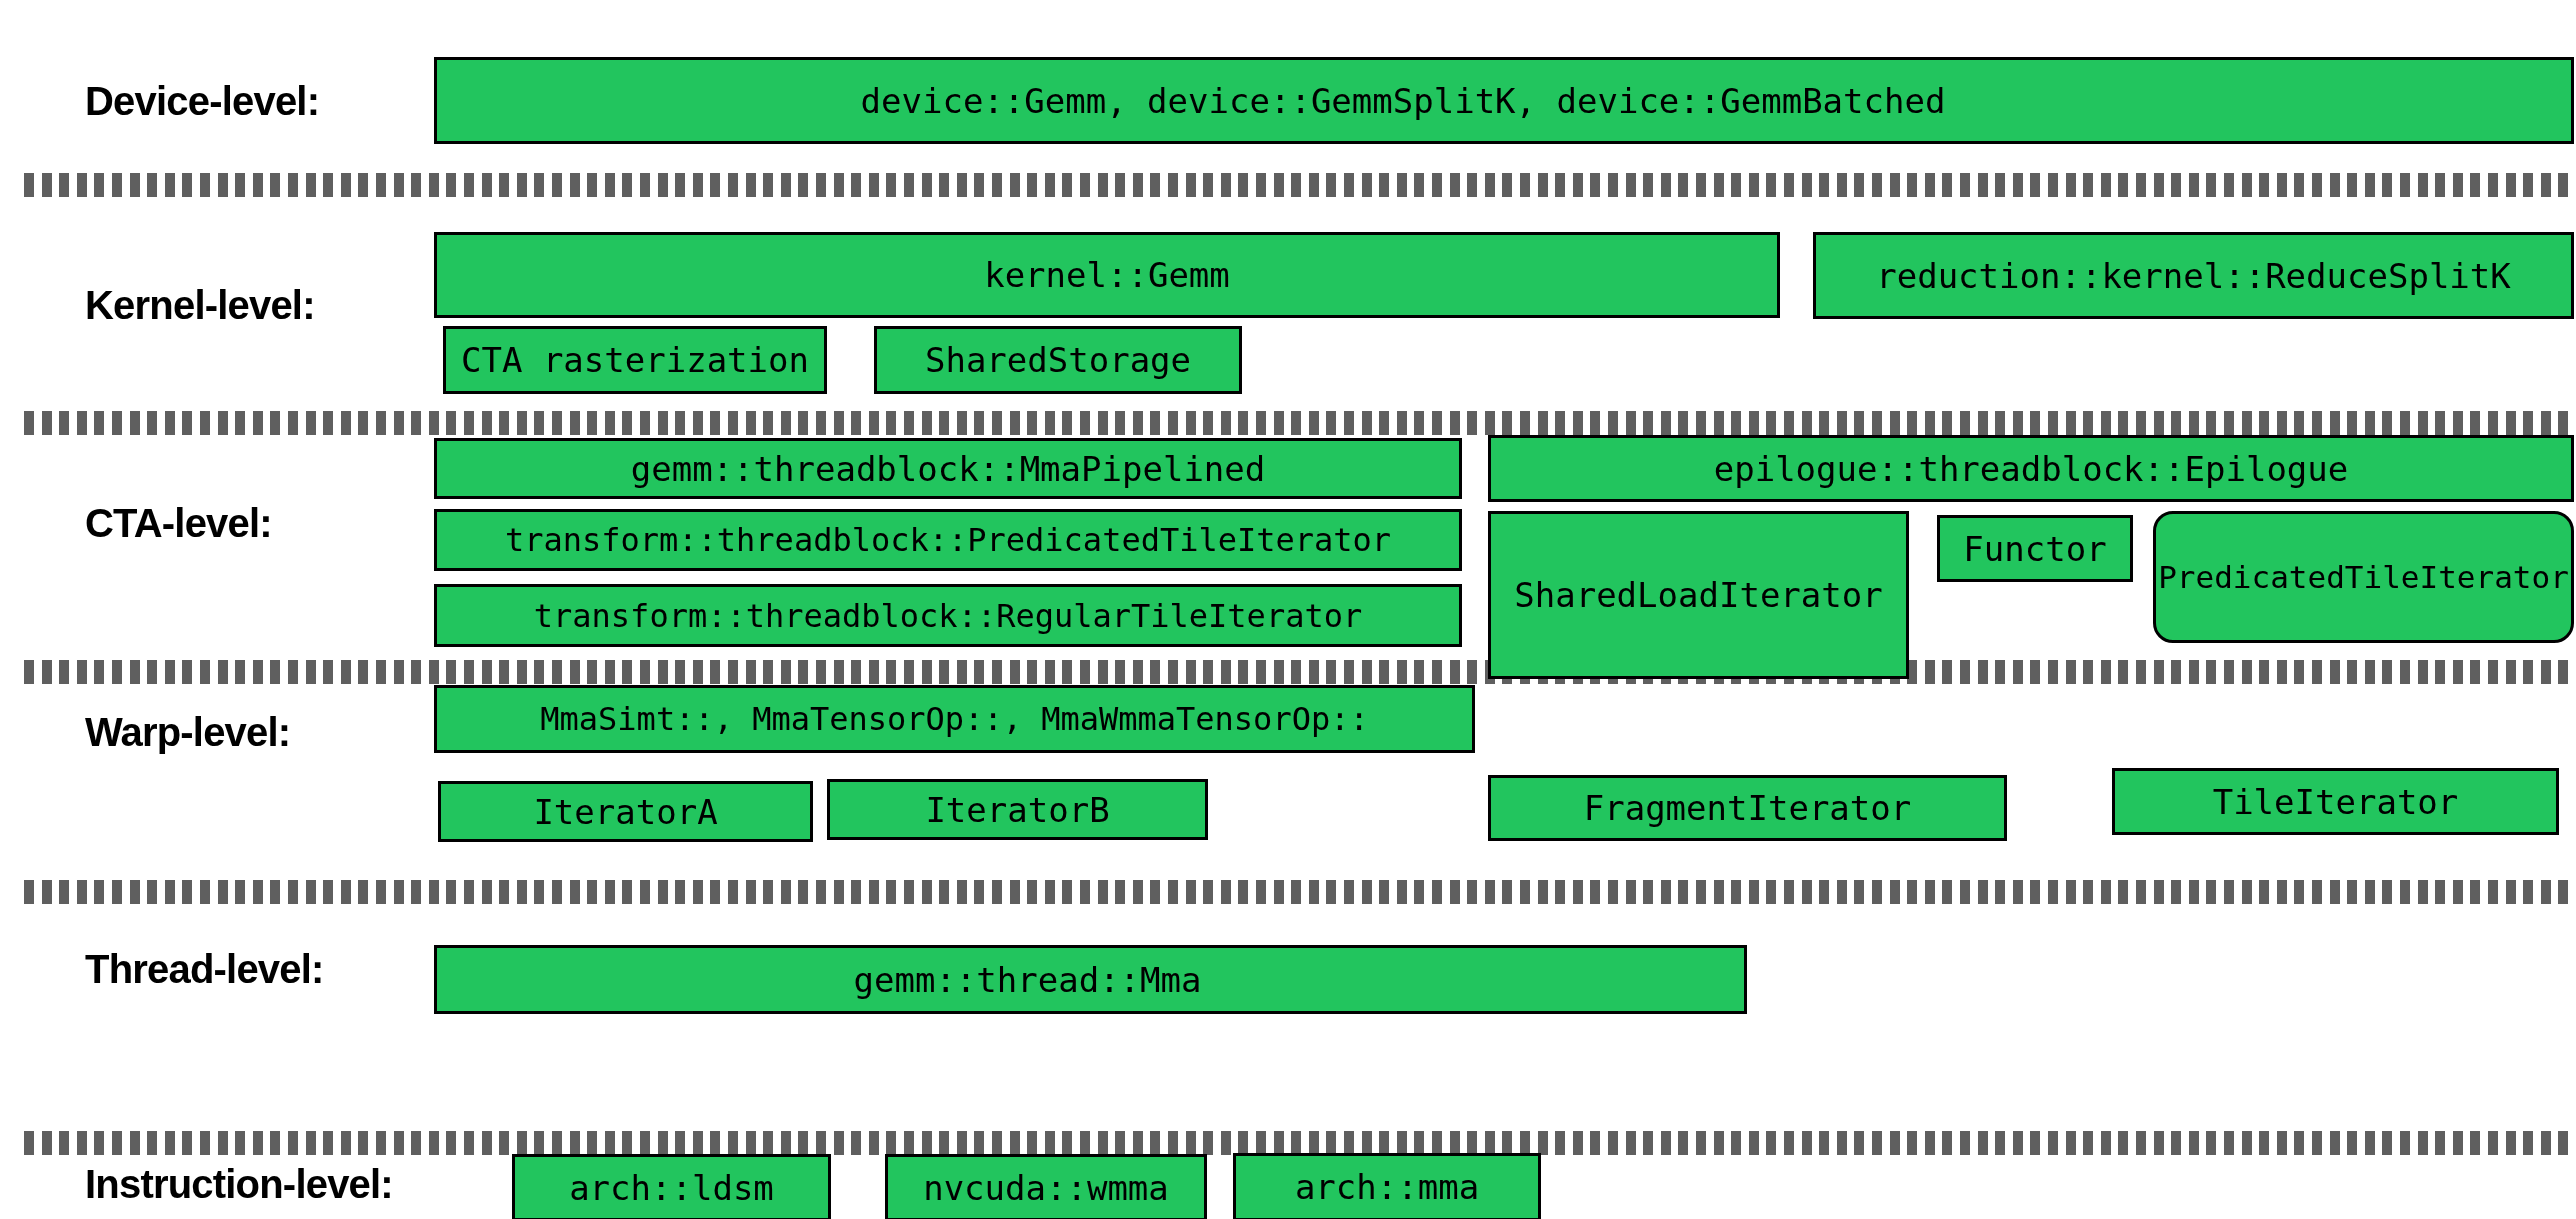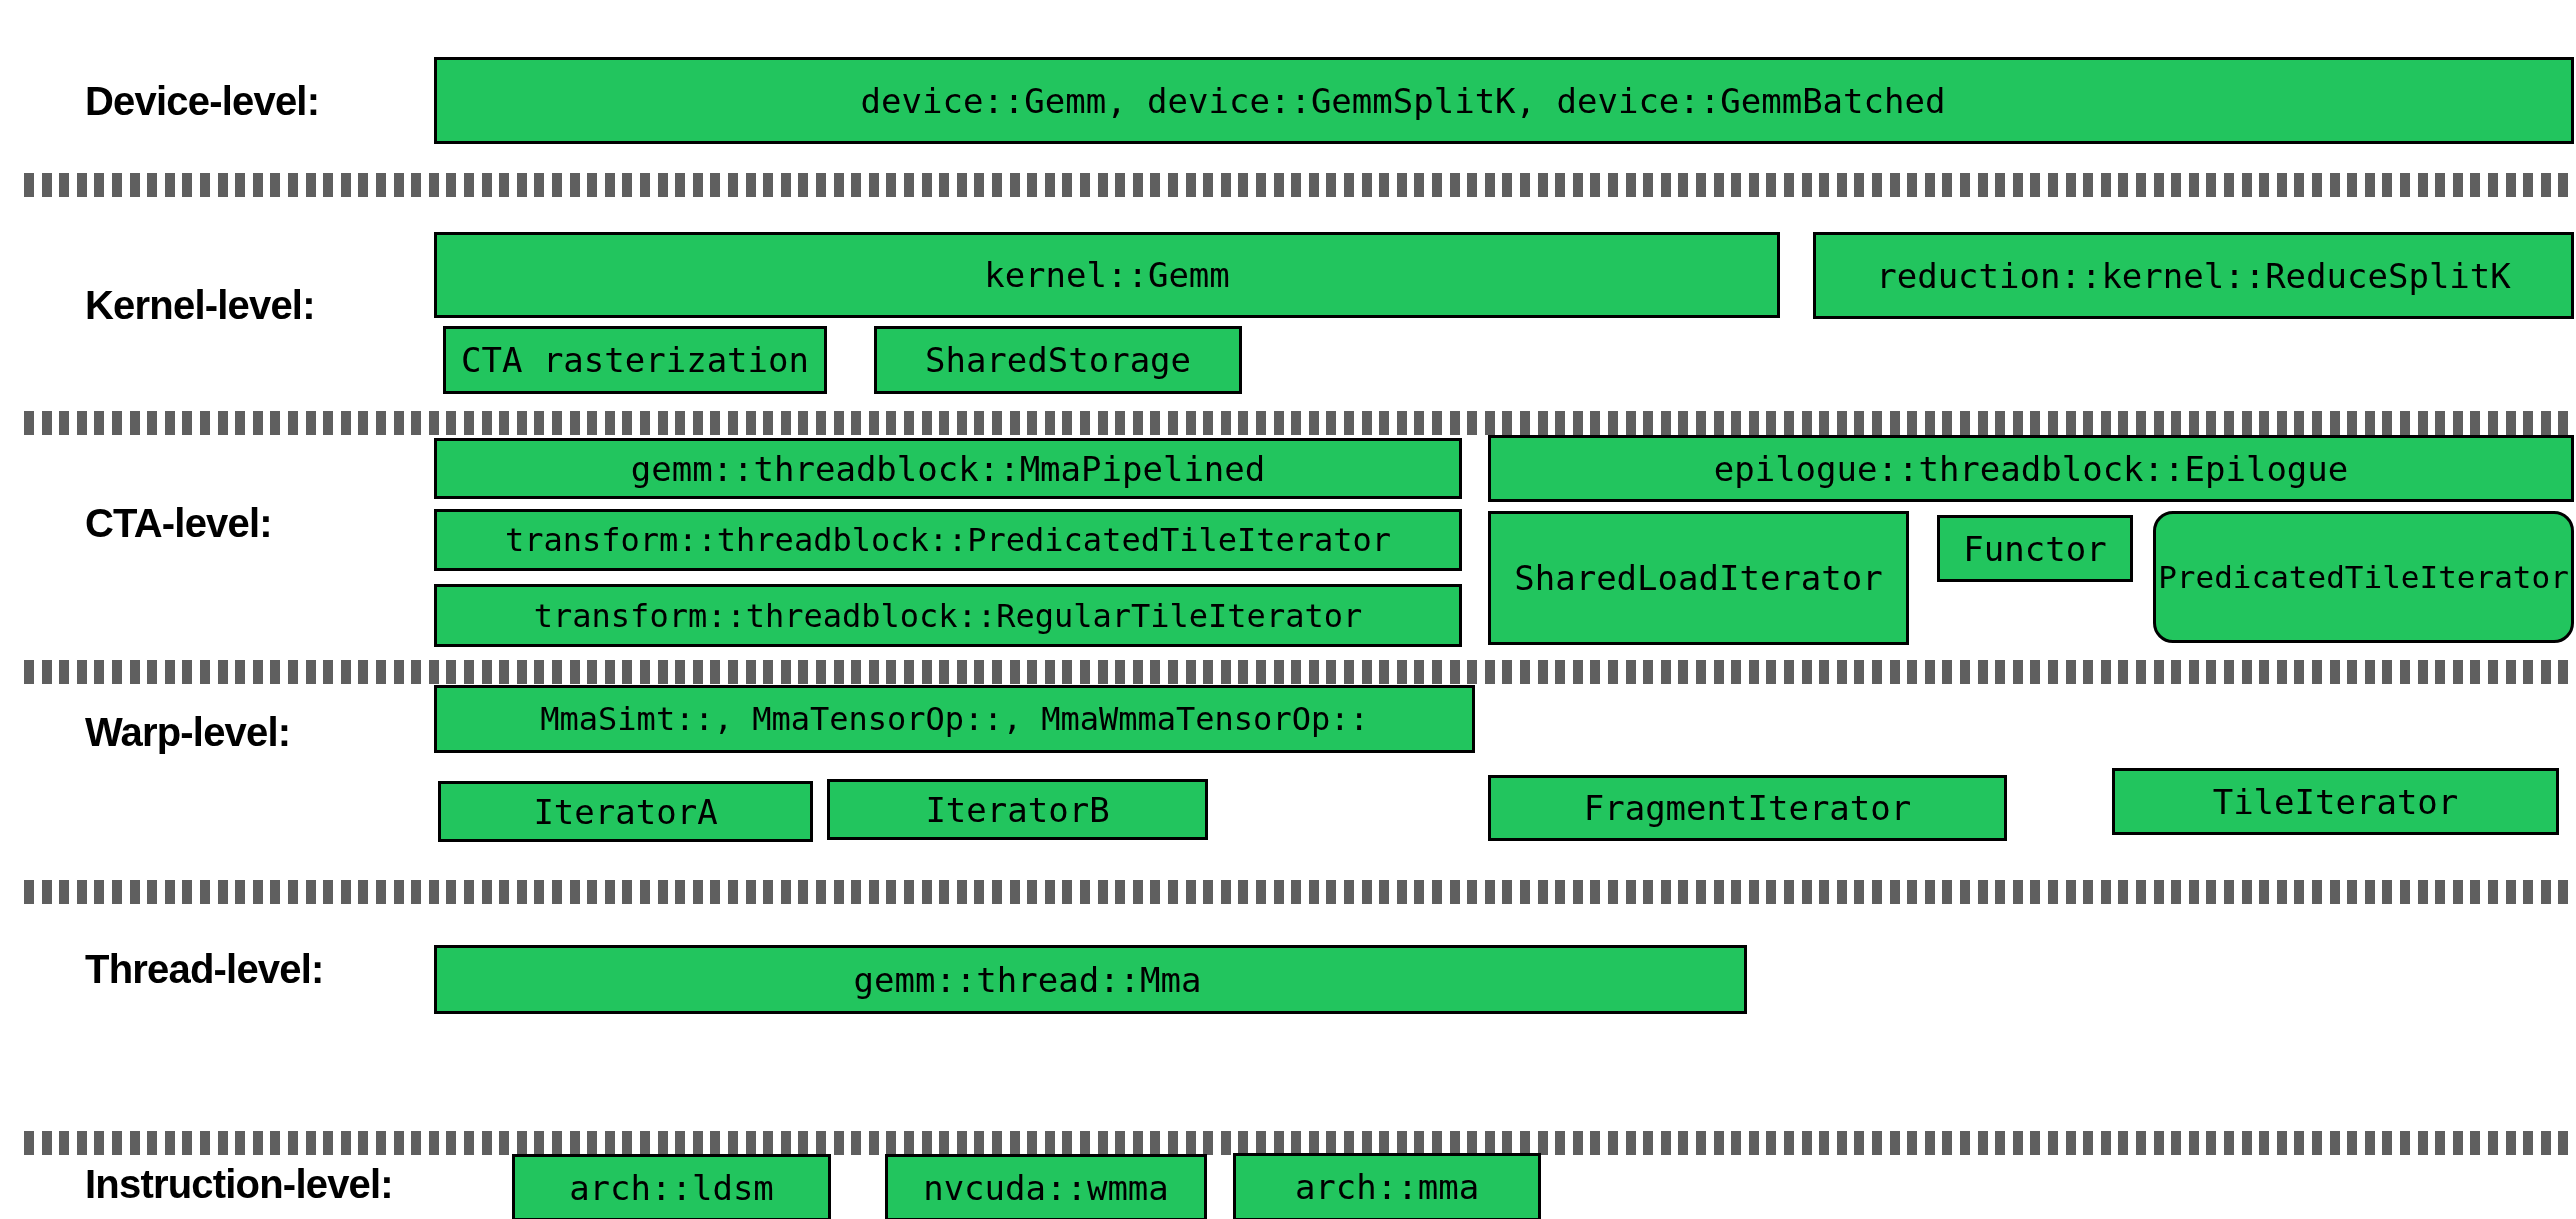--- a/index.html
+++ b/index.html
@@ -76,21 +76,21 @@
 
   <div class="box" style="left:410px;top:208px;width:1346px;height:86px">kernel::Gemm</div>
   <div class="box" style="left:1789px;top:208px;width:761px;height:87px">reduction::kernel::ReduceSplitK</div>
   <div class="box" style="left:419px;top:302px;width:384px;height:68px">CTA rasterization</div>
   <div class="box" style="left:850px;top:302px;width:368px;height:68px">SharedStorage</div>
 
   <div class="box" style="left:410px;top:414px;width:1028px;height:61px">gemm::threadblock::MmaPipelined</div>
   <div class="box fs42" style="left:410px;top:485px;width:1028px;height:62px">transform::threadblock::PredicatedTileIterator</div>
   <div class="box fs42" style="left:410px;top:560px;width:1028px;height:63px">transform::threadblock::RegularTileIterator</div>
   <div class="box" style="left:1464px;top:411px;width:1086px;height:67px">epilogue::threadblock::Epilogue</div>
-  <div class="box" style="left:1464px;top:487px;width:421px;height:134px">SharedLoadIterator</div>
+  <div class="box" style="left:1464px;top:487px;width:421px;height:168px">SharedLoadIterator</div>
   <div class="box" style="left:1913px;top:491px;width:196px;height:67px">Functor</div>
   <div class="box fs40" style="left:2129px;top:487px;width:421px;height:132px">PredicatedTileIterator</div>
 
   <div class="box fs42" style="left:410px;top:661px;width:1041px;height:68px">MmaSimt::, MmaTensorOp::, MmaWmmaTensorOp::</div>
   <div class="box" style="left:414px;top:757px;width:375px;height:61px">IteratorA</div>
   <div class="box" style="left:803px;top:755px;width:381px;height:61px">IteratorB</div>
   <div class="box" style="left:1464px;top:751px;width:519px;height:66px">FragmentIterator</div>
   <div class="box" style="left:2088px;top:744px;width:447px;height:67px">TileIterator</div>
 
   <div class="box" style="left:410px;top:921px;width:1313px;height:69px;padding-right:138px">gemm::thread::Mma</div>

